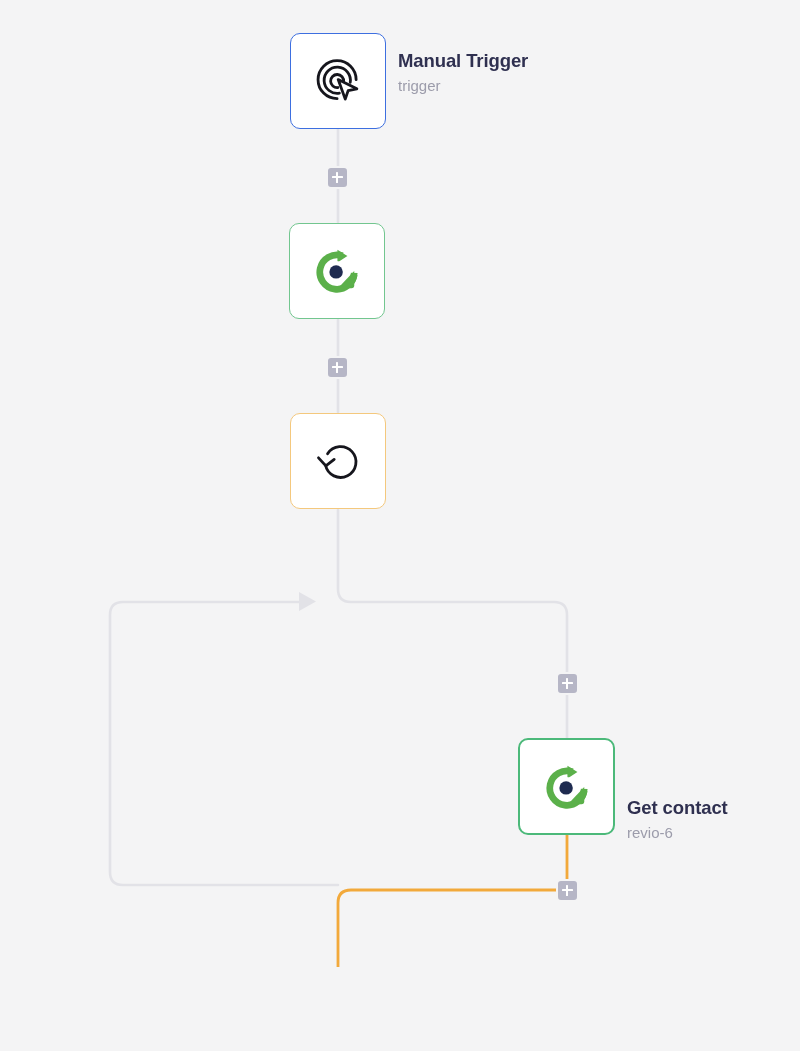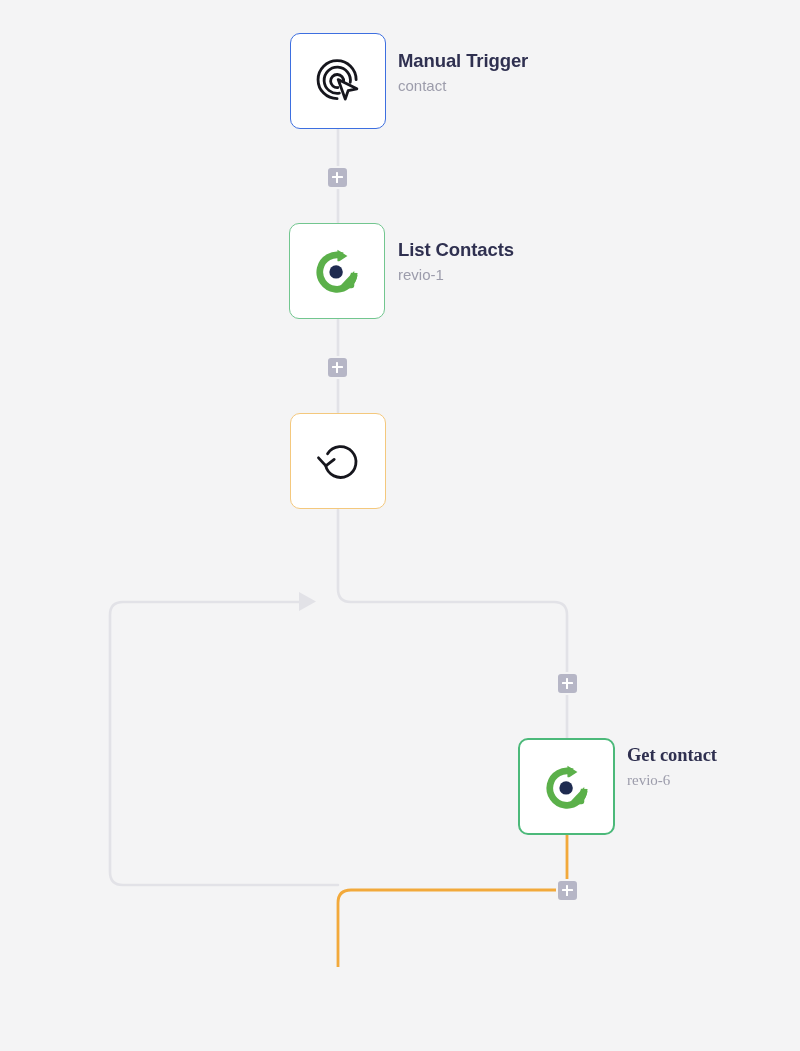--- a/index.html
+++ b/index.html
@@ -135,56 +135,52 @@
       <g fill="none" stroke="#16161d" stroke-width="3.1" stroke-linecap="round" stroke-linejoin="round">
         <path d="M45.5 33.5a14.5 14.5 0 1 0-12 12"></path>
         <path d="M38.2 32.8a7.2 7.2 0 1 0-6.4 6.4"></path>
         <path d="M52 30.5A21 21 0 1 0 31 51.5"></path>
       </g>
       <path d="M32.2 30.4 L52.8 40.6 L43.2 42.6 L40.0 52.0 Z" fill="#ffffff" stroke="#16161d" stroke-width="3.1" stroke-linejoin="round"></path>
     </svg>
   </div>
   <div class="node-label" style="left:398px; top:50px;">
     <div class="node-title">Manual Trigger</div>
-    <div class="node-sub">contact</div>
+    <div class="node-sub">trigger</div>
   </div>
 
   <div class="node revio" style="left:289px; top:223px; width:96px; height:96px;">
     <svg class="node-icon" viewBox="0 0 64 64">
       <path d="M51 34 A19 19 0 1 1 38 15.2" fill="none" stroke="#5bb04a" stroke-width="7.4" stroke-linecap="butt"></path>
       <path d="M51 32 L51 48 A3 3 0 0 1 48 51 L33 51 Z" fill="#5bb04a"></path>
       <path d="M51 36 A19 19 0 0 1 44 48" fill="none" stroke="#5bb04a" stroke-width="7.4" stroke-linecap="butt"></path>
       <polygon points="32.5,8.5 43.5,15.5 32.5,22.5" fill="#5bb04a"></polygon>
       <circle cx="31" cy="33" r="12" fill="#ffffff"></circle>
       <circle cx="31" cy="33" r="7.4" fill="#1f2b50"></circle>
     </svg>
-  </div>
-  <div class="node-label" style="left:398px; top:239px;">
-    <div class="node-title">List Contacts</div>
-    <div class="node-sub">revio-1</div>
   </div>
 
   <div class="node loop" style="left:290px; top:413px; width:96px; height:96px;">
     <svg class="node-icon" viewBox="0 0 64 64">
       <path d="M20.5 24 A17 17 0 1 1 18.2 36.5" fill="none" stroke="#16161d" stroke-width="3.1" stroke-linecap="round"></path>
       <path d="M10.5 28.5 L18.6 37.4 L27.8 30.2" fill="none" stroke="#16161d" stroke-width="3.1" stroke-linecap="round" stroke-linejoin="round"></path>
     </svg>
   </div>
 
   <div class="node revio selected" style="left:518px; top:738px; width:97px; height:97px;">
     <svg class="node-icon" viewBox="0 0 64 64">
       <path d="M51 34 A19 19 0 1 1 38 15.2" fill="none" stroke="#5bb04a" stroke-width="7.4" stroke-linecap="butt"></path>
       <path d="M51 32 L51 48 A3 3 0 0 1 48 51 L33 51 Z" fill="#5bb04a"></path>
       <path d="M51 36 A19 19 0 0 1 44 48" fill="none" stroke="#5bb04a" stroke-width="7.4" stroke-linecap="butt"></path>
       <polygon points="32.5,8.5 43.5,15.5 32.5,22.5" fill="#5bb04a"></polygon>
       <circle cx="31" cy="33" r="12" fill="#ffffff"></circle>
       <circle cx="31" cy="33" r="7.4" fill="#1f2b50"></circle>
     </svg>
   </div>
-  <div class="node-label" style="left:627px; top:745px;font-family:Liberation Serif, serif;">
+  <div class="node-label" style="left:627px; top:797px;">
     <div class="node-title">Get contact</div>
     <div class="node-sub">revio-6</div>
   </div>
 
   <div class="plus-btn" style="left:326px; top:166px;"></div>
 
   <div class="plus-btn" style="left:326px; top:356px;"></div>
 
   <div class="plus-btn" style="left:556px; top:672px;"></div>
 

